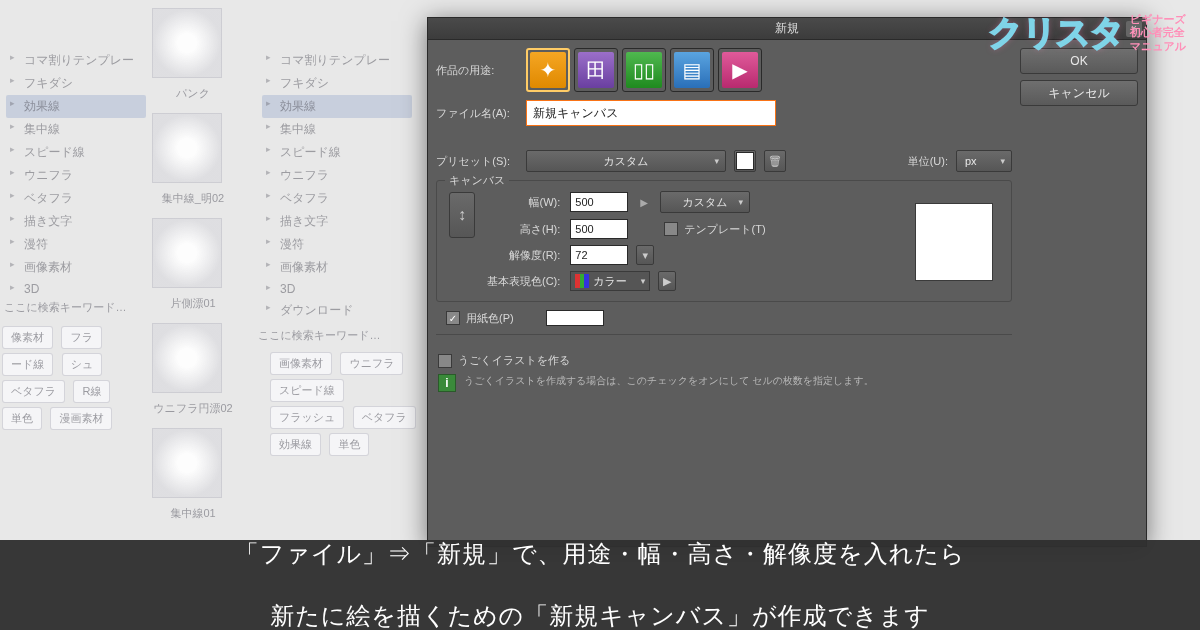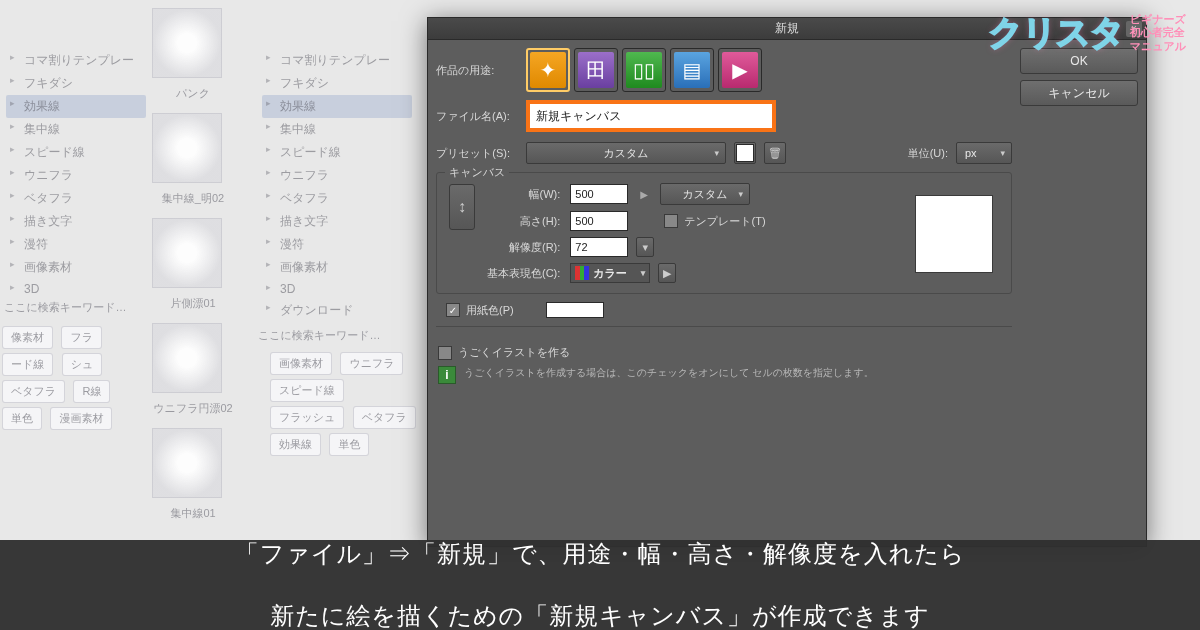--- a/index.html
+++ b/index.html
@@ -29,37 +29,37 @@
 
 .purpose-icons { display: flex; gap: 4px; }
 .purpose { width: 44px; height: 44px; border: 1px solid #2a2a2a; border-radius: 3px; display: flex; align-items: center; justify-content: center; cursor: pointer; }
 .purpose-inner { width: 36px; height: 36px; border-radius: 2px; display: flex; align-items: center; justify-content: center; font-size: 20px; color: #fff; }
 .p-orange { border: 2px solid #ffcc66; } .p-orange .purpose-inner { background: linear-gradient(#f5a623,#e08900); }
 .p-purple .purpose-inner { background: linear-gradient(#9b6fc9,#6a3fa0); }
 .p-green .purpose-inner { background: linear-gradient(#4fb84f,#1f8a1f); }
 .p-blue .purpose-inner { background: linear-gradient(#5aa4e0,#2a6fb8); }
 .p-pink .purpose-inner { background: linear-gradient(#e05a9a,#b82a6f); }
 
-.text-input { height: 22px; background: #fff; border: 4px solid #f97316; padding: 12px 6px; font-size: 12px; color: #222; }
+.text-input { height: 22px; background: #fff; border: 1px solid #f97316; padding: 12px 6px; font-size: 12px; color: #222; }
 .num-input { width: 58px; height: 20px; background: #fff; border: 1px solid #2a2a2a; padding: 0 4px; font-size: 11px; color: #222; text-align: left; }
 .dropdown { height: 22px; background: linear-gradient(#6a6a6a,#565656); border: 1px solid #3a3a3a; border-radius: 2px; color: #e8e8e8; font-size: 11px; display: flex; align-items: center; justify-content: center; padding: 0 6px; position: relative; cursor: pointer; }
 .dropdown::after { content: "▾"; position: absolute; right: 6px; font-size: 9px; color: #ccc; }
 .dropdown.small { width: 56px; justify-content: flex-start; padding-left: 8px; }
 .icon-btn { width: 22px; height: 22px; background: linear-gradient(#6a6a6a,#565656); border: 1px solid #3a3a3a; border-radius: 2px; display: flex; align-items: center; justify-content: center; cursor: pointer; color: #ccc; font-size: 11px; }
 .swatch-sq { width: 18px; height: 18px; background: #fff; border: 1px solid #2a2a2a; }
 
 .group { border: 1px solid #4a4a4a; border-radius: 3px; padding: 10px 12px; position: relative; }
 .group-title { position: absolute; top: -8px; left: 8px; background: #5d5d5d; padding: 0 4px; color: #d8d8d8; font-size: 11px; }
 
 .canvas-grid { display: grid; grid-template-columns: 28px auto 1fr; gap: 6px 10px; align-items: center; }
 .swap-icon { grid-row: 1 / span 2; width: 26px; height: 46px; background: linear-gradient(#6a6a6a,#565656); border: 1px solid #3a3a3a; border-radius: 3px; display: flex; align-items: center; justify-content: center; color: #ccc; font-size: 16px; cursor: pointer; }
 .sublabel { text-align: right; color: #d8d8d8; font-size: 11px; white-space: nowrap; }
 .link-arrow { color: #aaa; font-size: 10px; margin: 0 4px; }
 
-.colormode { width: 80px; height: 20px; background: #555; border: 1px solid #3a3a3a; display: flex; align-items: center; padding: 0 4px; gap: 4px; position: relative; cursor: pointer; font-weight: bold; }
+.colormode { width: 80px; height: 20px; background: #555; border: 1px solid #3a3a3a; display: flex; align-items: center; padding: 0 4px; gap: 4px; position: relative; cursor: pointer; }
 .colorbars { width: 14px; height: 14px; background: linear-gradient(to right, #d33 33%, #3a3 33% 66%, #33d 66%); }
 .colormode::after { content: "▾"; position: absolute; right: 4px; font-size: 9px; color: #ccc; }
 
 .checkbox-row { display: flex; align-items: center; gap: 6px; color: #d8d8d8; font-size: 11px; }
 .checkbox { width: 14px; height: 14px; background: #888; border: 1px solid #3a3a3a; display: flex; align-items: center; justify-content: center; cursor: pointer; }
 .checkbox.checked::after { content: "✓"; color: #fff; font-size: 10px; }
 .paper-swatch { width: 58px; height: 16px; background: #fff; border: 1px solid #2a2a2a; }
 .preview-box { position: absolute; right: 18px; top: 22px; width: 78px; height: 78px; background: #fff; border: 1px solid #3a3a3a; }
 
 .info-row { display: flex; align-items: flex-start; gap: 8px; margin-top: 6px; padding-left: 2px; }
@@ -168,21 +168,21 @@
               <div class="purpose-inner">▶</div>
             </div>
         </div>
       </div>
 
       <div class="row">
         <div class="label">ファイル名(A):</div>
         <input class="text-input" style="width: 250px;" value="新規キャンバス">
       </div>
 
-      <div class="row" style="margin-top:2px;">
+      <div class="row" style="margin-top:16px;">
         <div class="label">プリセット(S):</div>
         <div class="dropdown" style="width:200px;">
             <span>カスタム</span>
           </div>
         <div class="icon-btn">
             <div class="swatch-sq"></div>
           </div>
         <div class="icon-btn">🗑</div>
         <div style="flex:1"></div>
         <div style="color:#d8d8d8;font-size:11px;">単位(U):</div>

